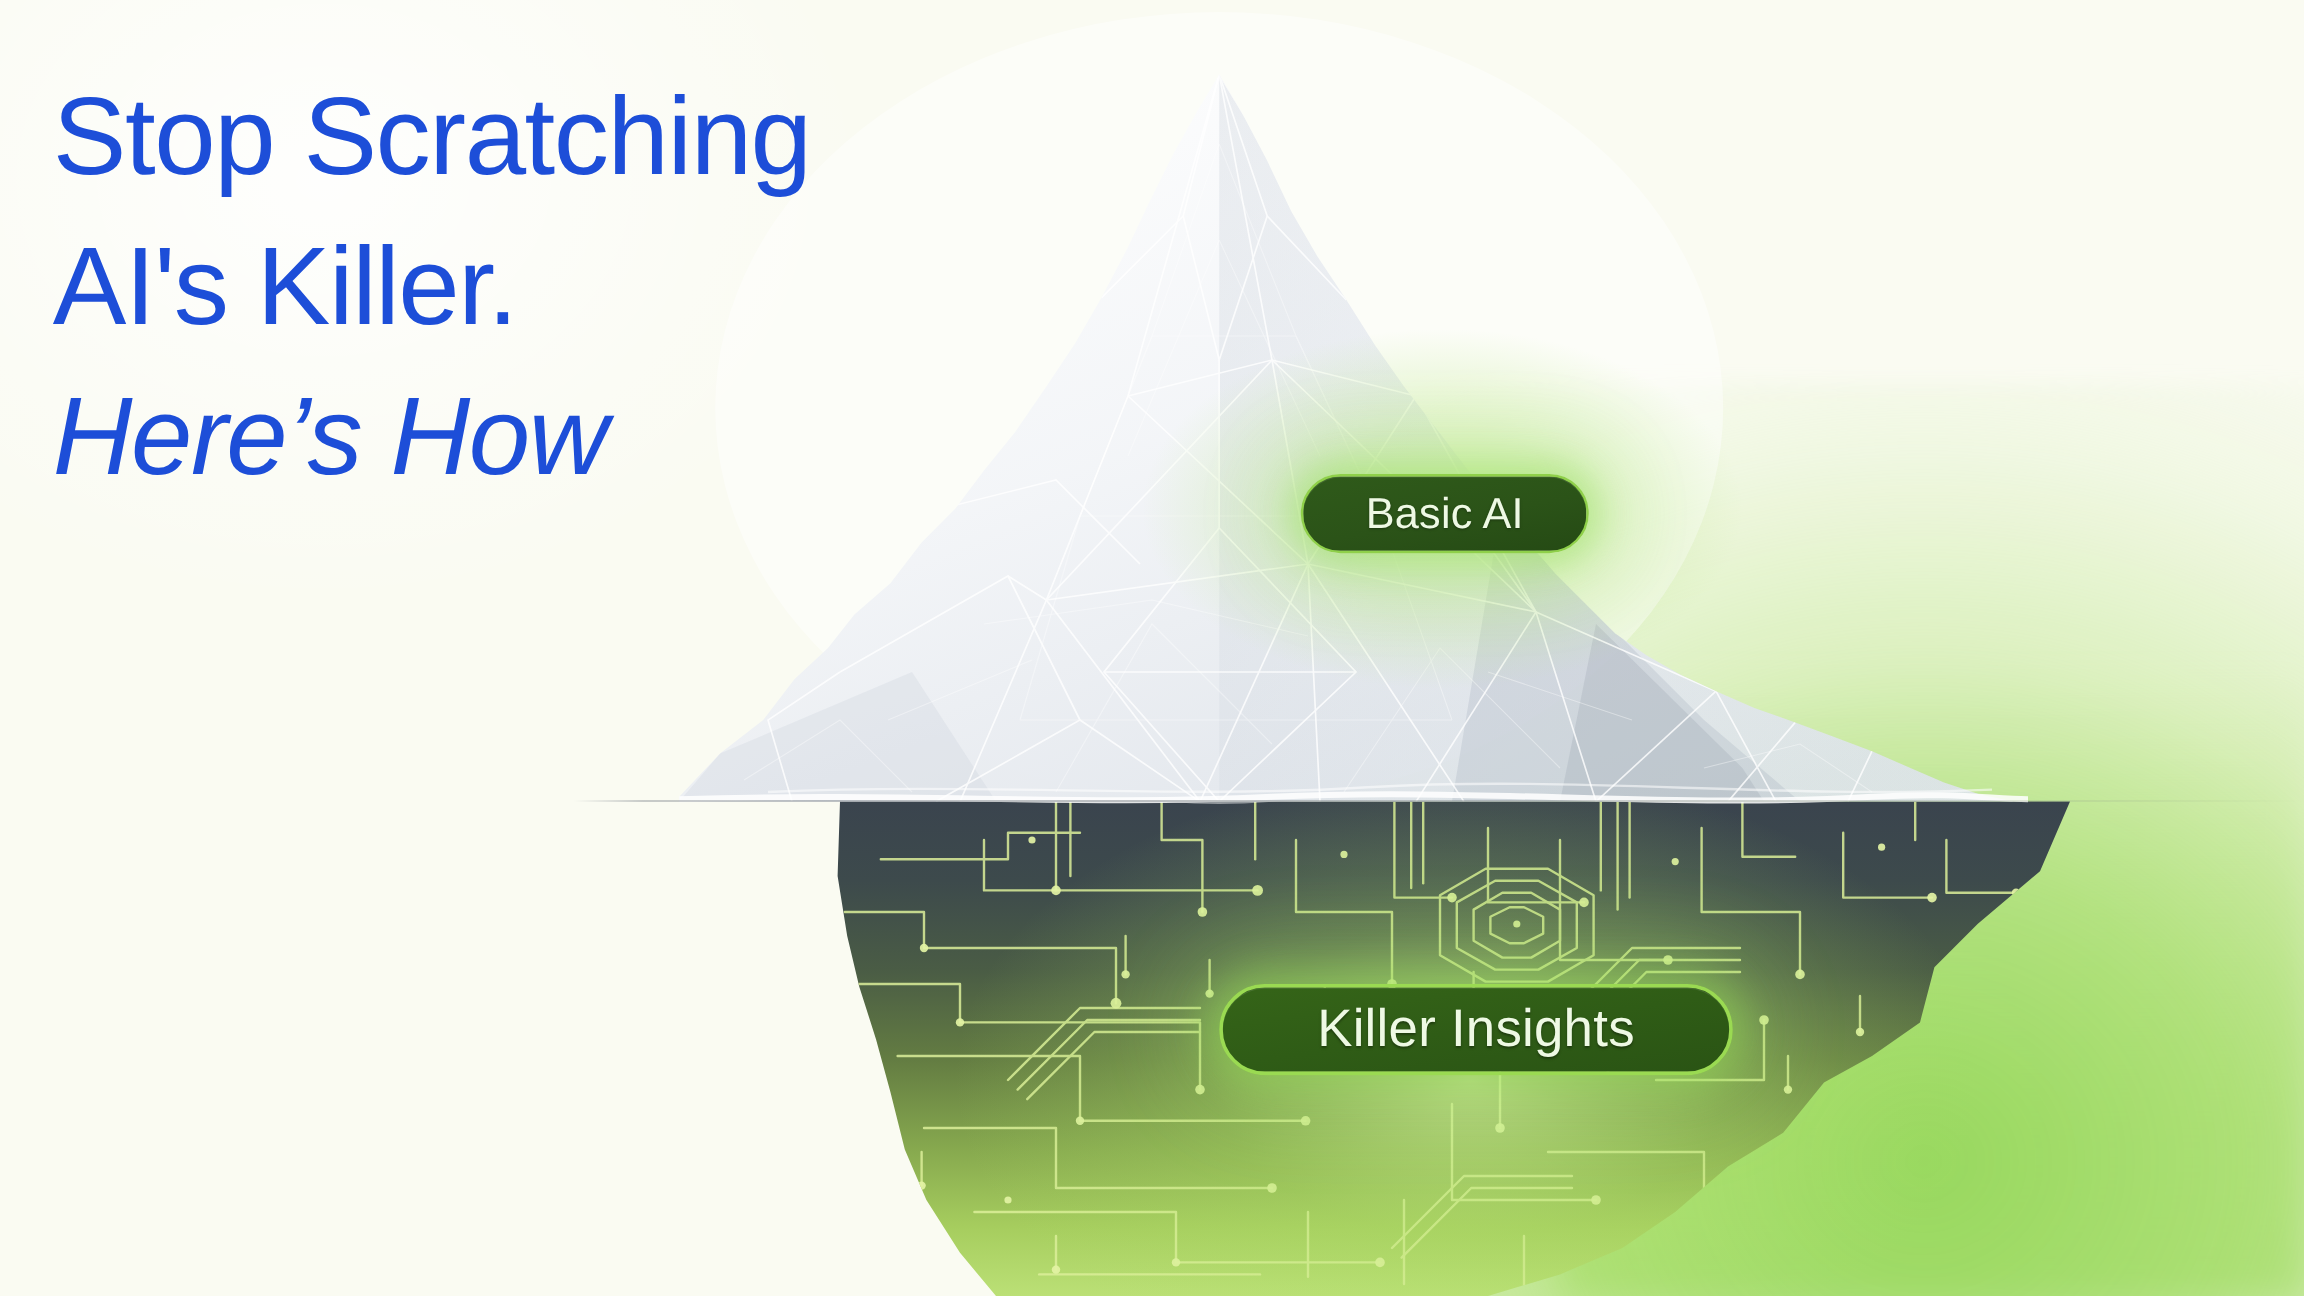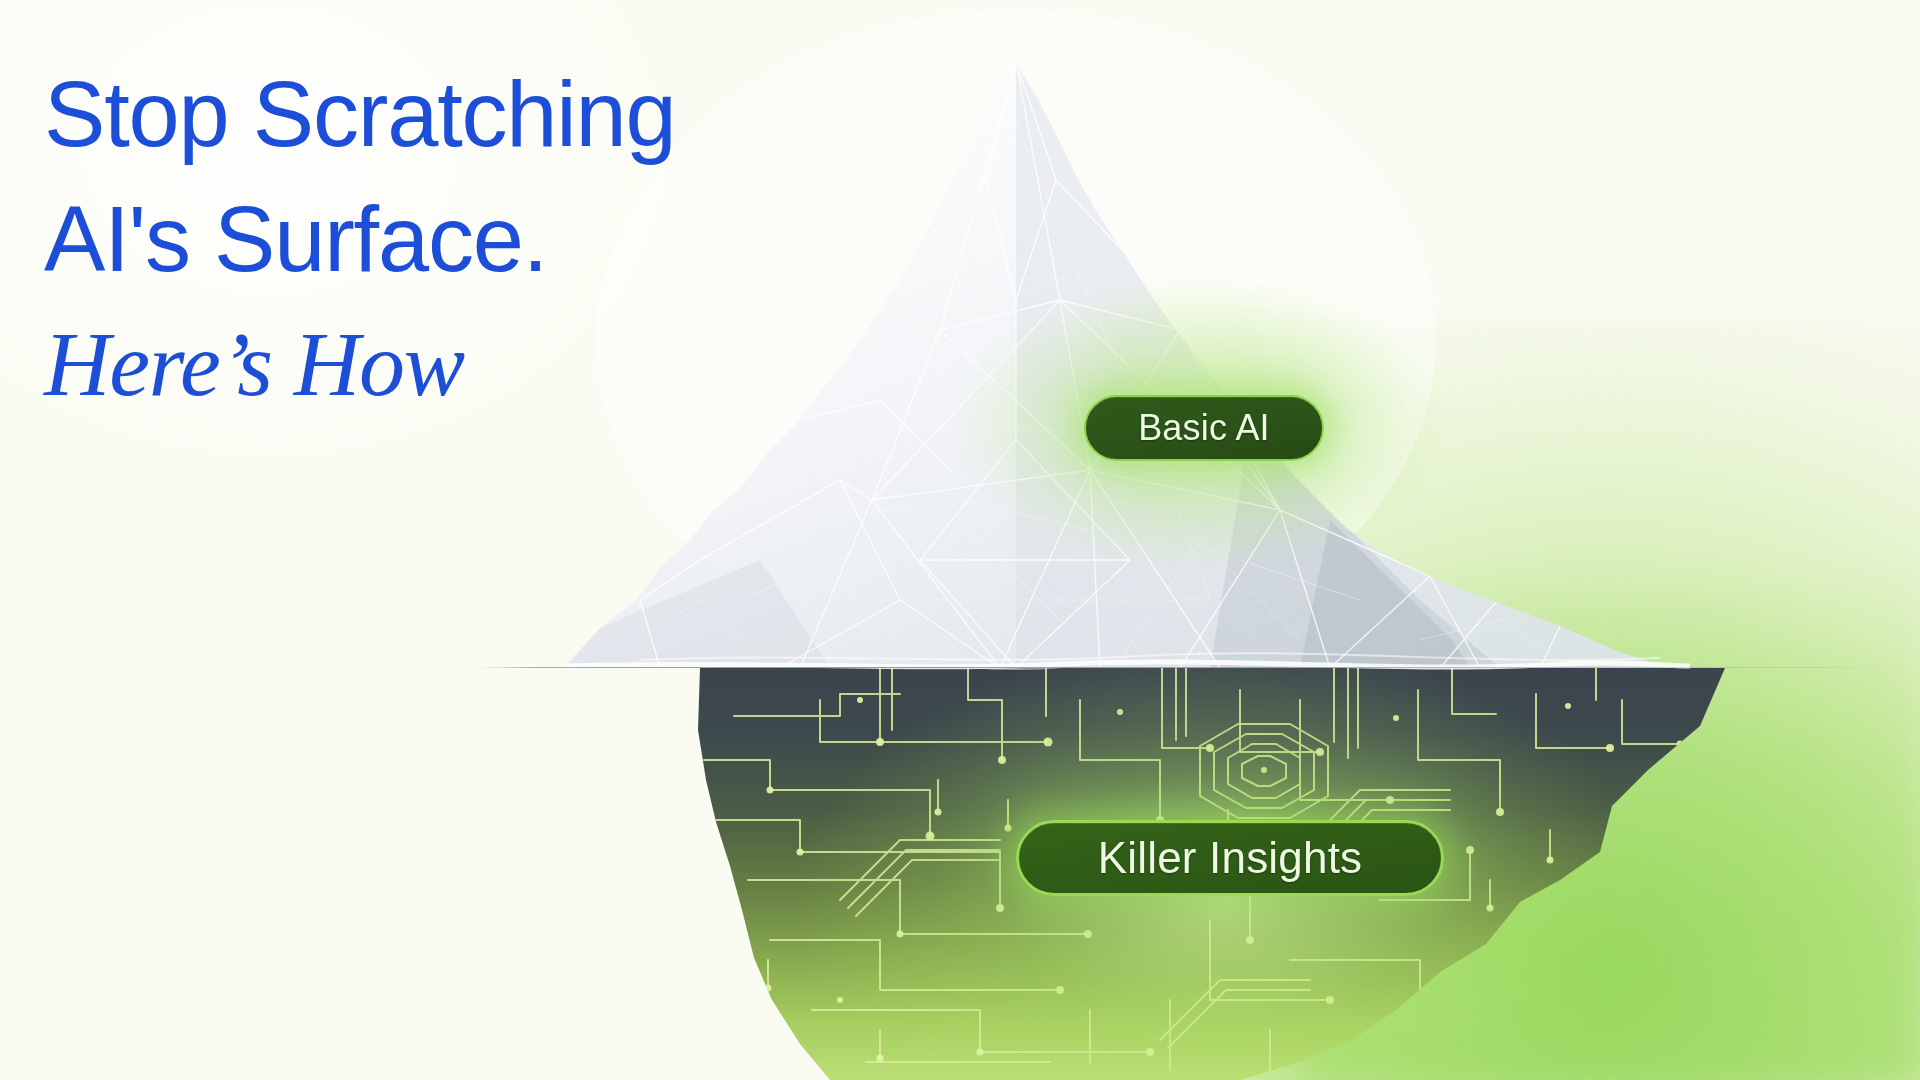--- a/index.html
+++ b/index.html
@@ -69,21 +69,21 @@
     position:absolute;
     left:44px; top:52px;
     width:820px;
     color:#1d4ed8;
     font-size:92px;
     line-height:1.36;
     letter-spacing:-1.2px;
     font-weight:400;
   }
   #headline .ln { display:block; white-space:nowrap; }
-  #headline .ln.italic { font-style:italic;font-family:Liberation Serif, serif; }
+  #headline .ln.italic { font-style:italic; }
 
   
   .pill {
     position:absolute;
     display:flex; align-items:center; justify-content:center;
     border-radius:999px;
     color:#eef9e4;
     white-space:nowrap;
     font-weight:400;
     text-shadow:0 1px 2px rgba(0,0,0,0.35);
@@ -394,21 +394,21 @@
         <path d="M 566,666 C 760,660 900,672 1060,664 C 1230,656 1400,674 1560,664 C 1630,660 1660,666 1690,666" stroke="#ffffff" stroke-width="5" fill="none" opacity="0.85"></path>
         <path d="M 640,660 C 820,652 980,666 1140,656 C 1320,646 1470,666 1660,658" stroke="#ffffff" stroke-width="2" fill="none" opacity="0.55"></path>
       </g>
     </svg>
   </div>
 
   <div id="waterline"></div>
 
   <h1 id="headline">
     <span class="ln">Stop Scratching</span>
-    <span class="ln">AI's Surface.</span>
+    <span class="ln">AI's Killer.</span>
     <span class="ln italic">Here’s How</span>
   </h1>
 
   <div class="pill" id="pill-basic">
     <span class="pill-label">Basic AI</span>
   </div>
 
   <div class="pill" id="pill-killer">
     <span class="pill-label">Killer Insights</span>
   </div>

